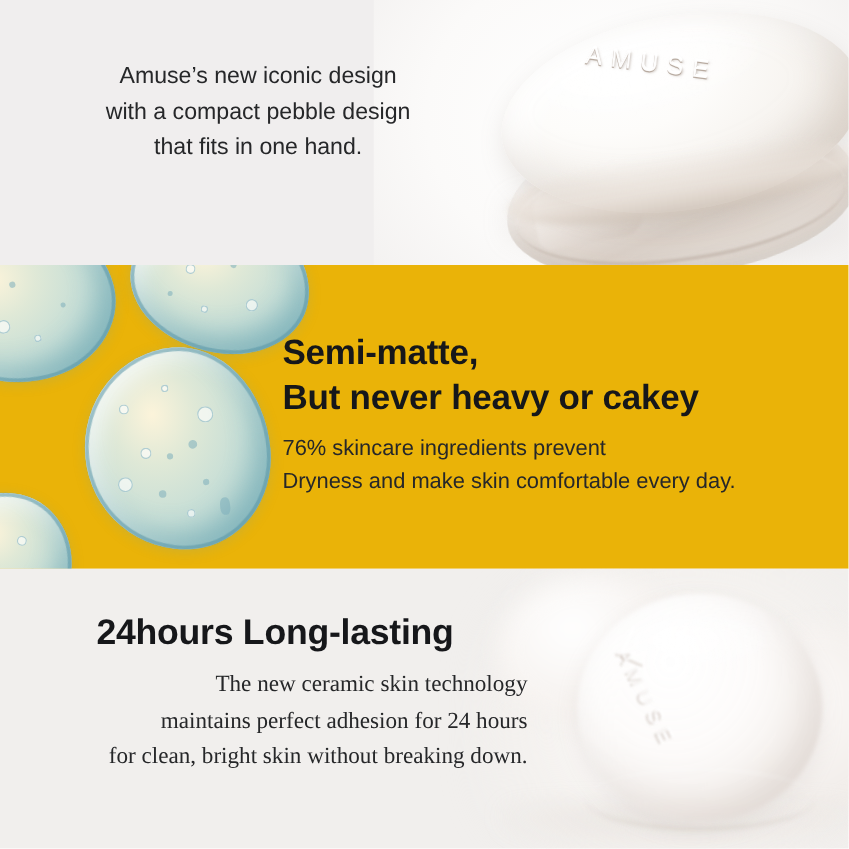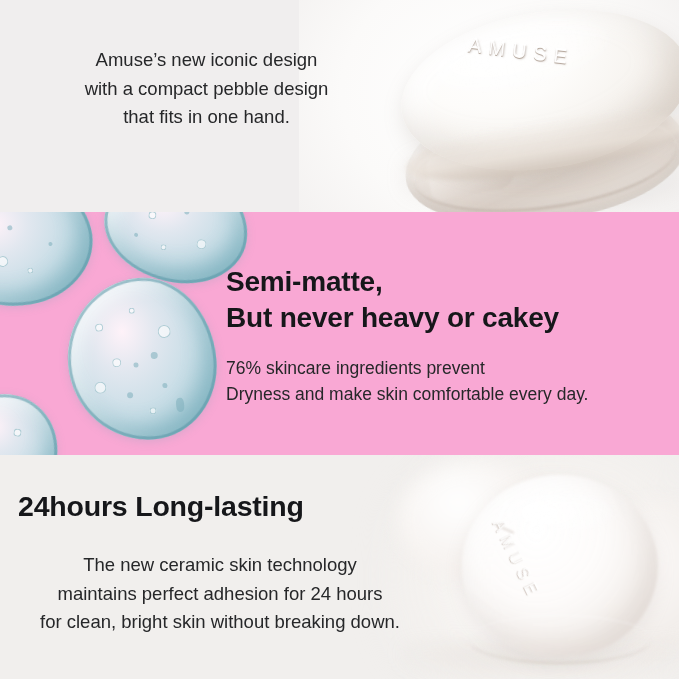--- a/index.html
+++ b/index.html
@@ -19,21 +19,21 @@
   }
 
   
   .panel {
     position: absolute;
     left: 0;
     width: 679px;
     overflow: hidden;
   }
   #panel-1 { top: 0px;   height: 212px; background: #f0eeee; }
-  #panel-2 { top: 212px; height: 243px; background: #f9a8d4; }
+  #panel-2 { top: 212px; height: 243px; background: #eab308; }
   #panel-3 { top: 455px; height: 224px; background: #f1efed; }
 
   .panel-art {
     position: absolute;
     inset: 0;
     overflow: hidden;
     pointer-events: none;
   }
   .panel-copy {
     position: absolute;
@@ -72,35 +72,36 @@
   
   #panel-2 .panel-copy { left: 226px; top: 52px; width: 442px; }
   #panel-2 .headline {
     font-size: 28px;
     text-align: left;
     line-height: 1.3;
   }
   #panel-2 .bodytext {
     font-size: 17.5px;
     text-align: left;
-    margin-top: 18px;
+    margin-top: 8px;
     line-height: 1.52;
   }
 
   
   #panel-3 .panel-copy { left: 18px; top: 36px; width: 404px; }
   #panel-3 .headline {
     font-size: 28.5px;
-    text-align: left;
+    text-align: center;
   }
   #panel-3 .bodytext {
     font-size: 18.5px;
-    text-align: center;
-    margin-top: 28px;
+    text-align: right;
+    margin-top: 11px;
     line-height: 1.55;
+    font-family: Liberation Serif, serif;
   }
 
   
   .p1-bg-wash {
     position: absolute;
     right: -40px; top: -70px;
     width: 420px; height: 360px;
     background: radial-gradient(ellipse at 45% 45%,
         #ffffff 0%, #fbfaf9 45%, #f2f0ef 78%, #efeded 100%);
   }

